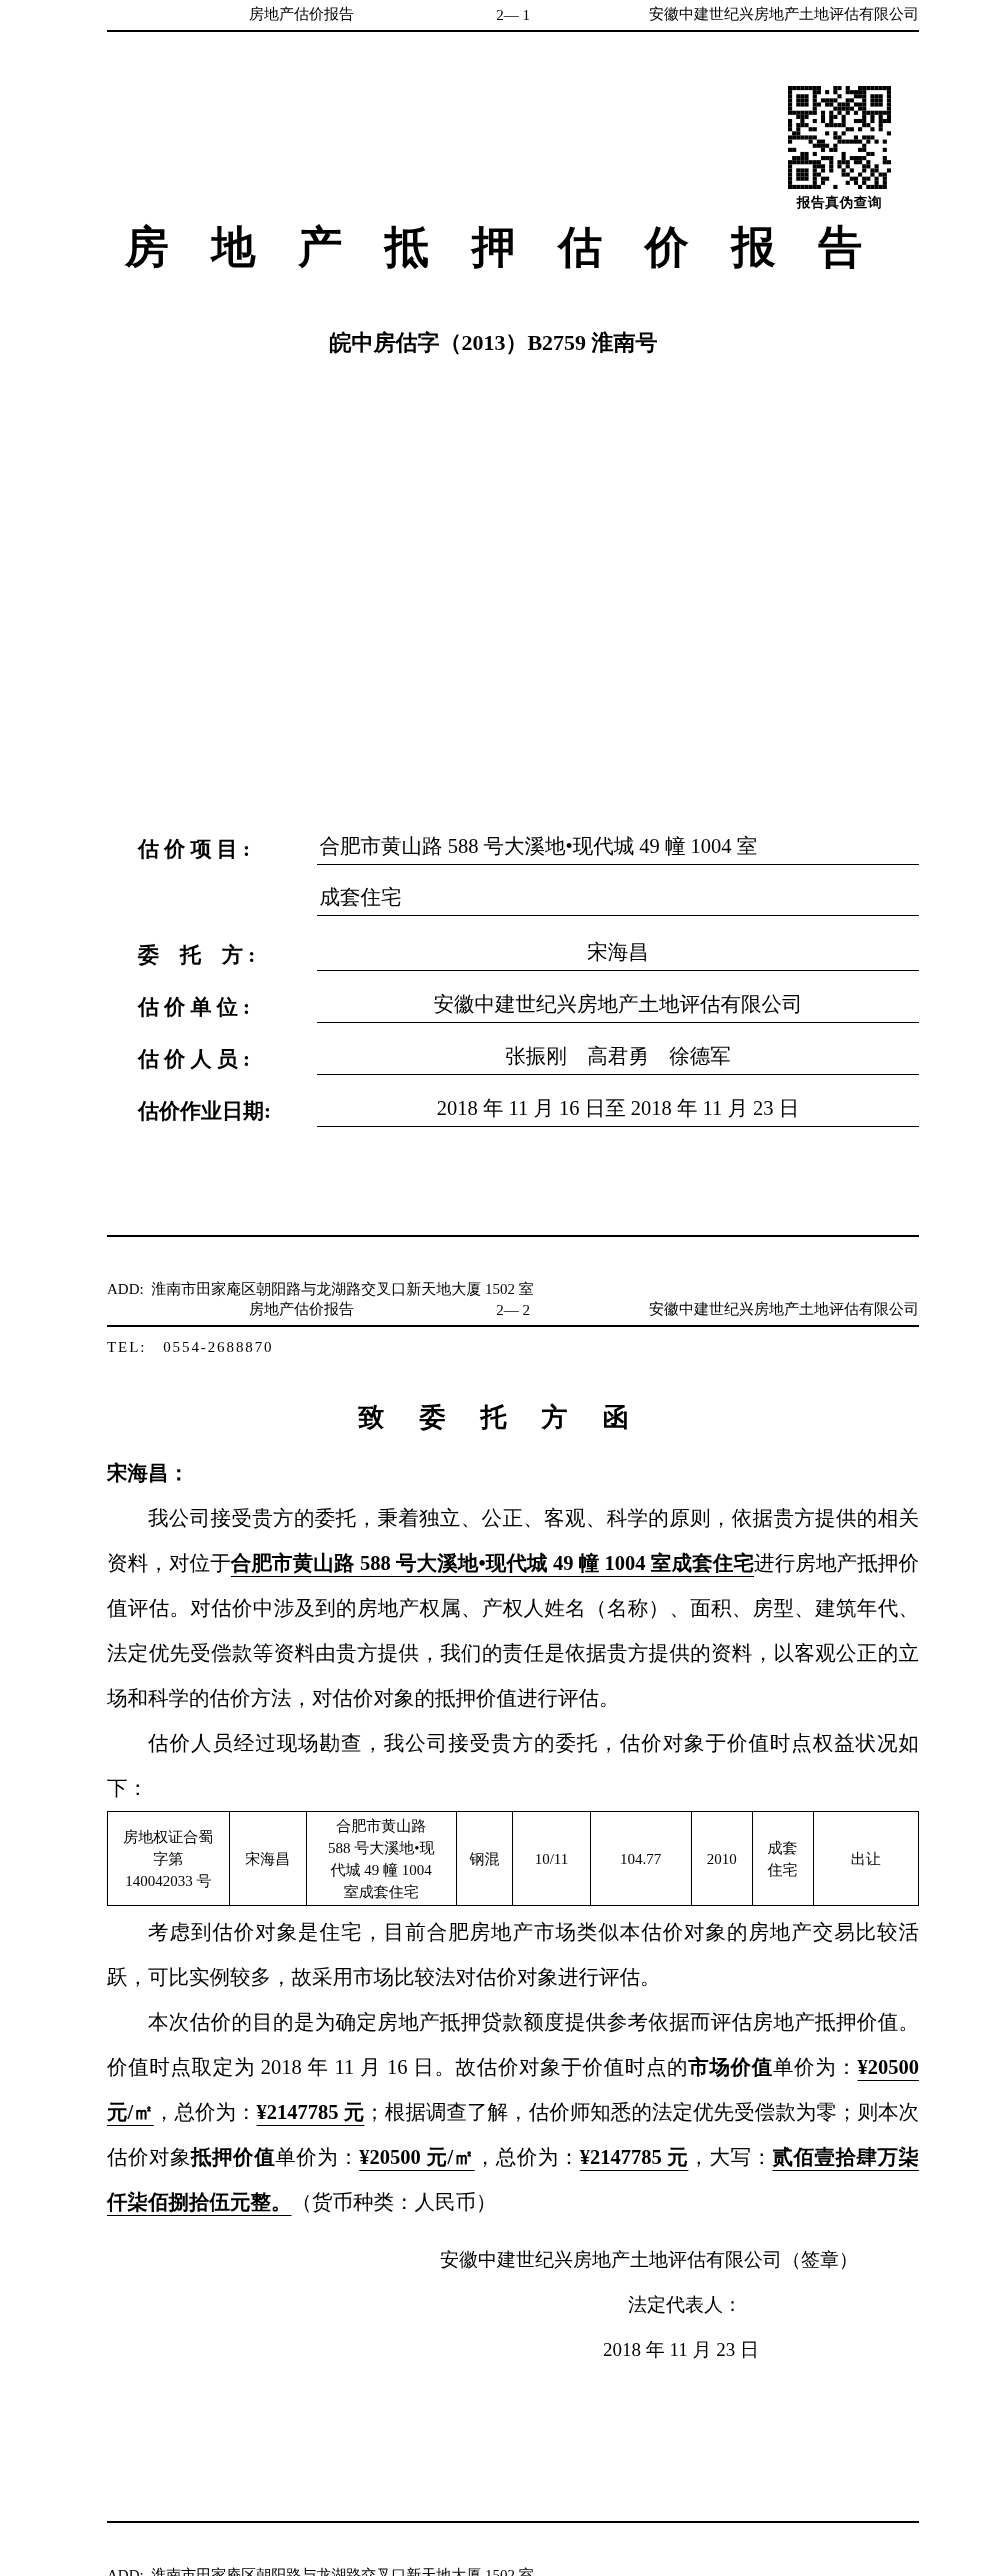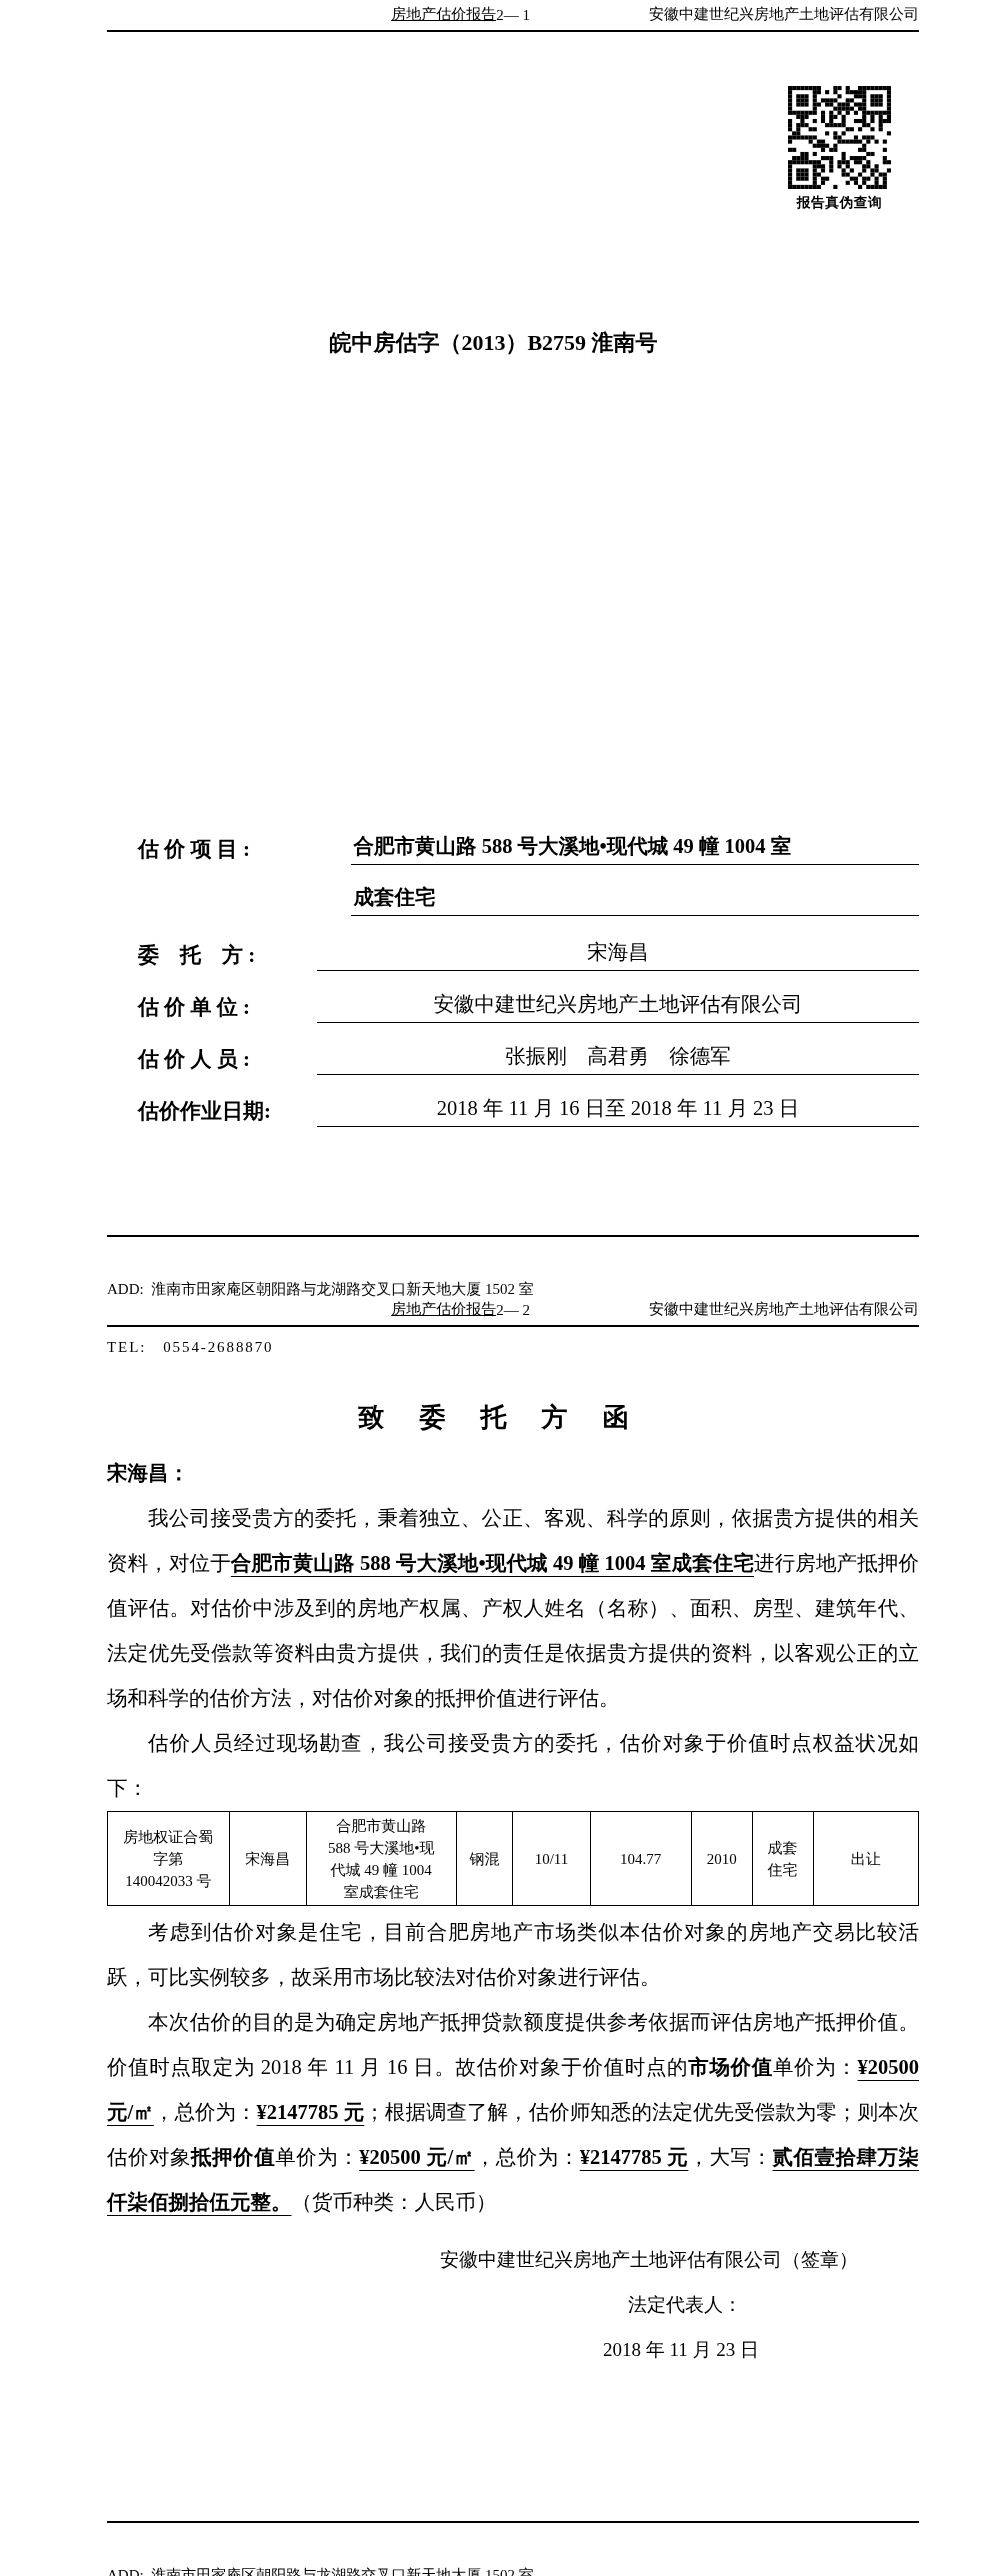--- a/index.html
+++ b/index.html
@@ -7,21 +7,21 @@
     position:relative;width:987px;height:2576px;margin:0 auto;
     background:#fff;color:#000;overflow:hidden;
     font-family:"Liberation Serif","DejaVu Serif",serif;
   }
   
   .runhdr{
     position:absolute;left:107px;width:812px;
     display:flex;align-items:flex-end;
     font-size:15px;border-bottom:2.5px solid #000;padding-bottom:6.2px;
   }
-  .runhdr .hl{flex:1;text-align:right;text-decoration:underline;}
+  .runhdr .hl{flex:1;text-align:center;}
   .runhdr .hc{flex:0 0 auto;text-align:center;}
   .runhdr .hr{flex:1;text-align:right;}
   #hdr1{top:5px;}
   #hdr2{top:1300px;}
   
   .qrwrap{position:absolute;left:788px;top:86px;width:103px;text-align:center;}
   .qrwrap svg{display:block;width:103px;height:103px;}
   .qrcap{margin-top:5px;font-size:13.7px;font-weight:bold;letter-spacing:0.6px;white-space:pre;}
   
   .title1{
@@ -36,21 +36,21 @@
   .fields{position:absolute;top:814px;left:138px;width:781px;}
   .frow{display:flex;align-items:flex-end;}
   .frow:nth-child(1){height:51px;}
   .frow:nth-child(2){height:51px;}
   .frow:nth-child(3){height:55px;}
   .frow:nth-child(4){height:52px;}
   .frow:nth-child(5){height:52px;}
   .frow:nth-child(6){height:52px;justify-content:flex-end;}
   .flabel{flex:0 0 179px;font-size:21px;font-weight:bold;padding-bottom:2.5px;white-space:pre;}
   .fvalue{flex:1;border-bottom:1.9px solid #000;font-size:20.5px;padding-bottom:3.7px;text-align:center;white-space:pre;}
-  .frow:nth-child(1) .fvalue,.frow:nth-child(2) .fvalue{text-align:left;padding-left:2.5px;font-weight:bold;margin-left:34px;}
+  .frow:nth-child(1) .fvalue,.frow:nth-child(2) .fvalue{text-align:left;padding-left:2.5px;font-weight:normal;}
   
   .foot{position:absolute;left:107px;width:812px;border-top:2.5px solid #000;font-size:15px;white-space:pre;}
   #foot1{top:1235px;}
   #foot2{top:2521px;}
   .foot .fl1{margin-top:7.5px;line-height:21px;}
   .foot .fl2{margin-top:3.7px;line-height:21px;letter-spacing:1.9px;}
   
   .title2{
     position:absolute;top:1400px;left:0;width:100%;text-align:center;
     font-size:26px;font-weight:bold;letter-spacing:0.55em;text-indent:0.55em;white-space:pre;
@@ -395,20 +395,21 @@
           <rect x="126.16" y="159.36" width="6.64" height="6.64"></rect>
           <rect x="132.80" y="159.36" width="6.64" height="6.64"></rect>
           <rect x="139.44" y="159.36" width="6.64" height="6.64"></rect>
           <rect x="146.08" y="159.36" width="6.64" height="6.64"></rect>
           <rect x="152.72" y="159.36" width="6.64" height="6.64"></rect>
         </g>
       </svg>
     <div class="qrcap">报告真伪查询</div>
   </div>
 
+  <div class="title1">房 地 产 抵 押 估 价 报 告</div>
   <div class="subtitle">皖中房估字（2013）B2759 淮南号</div>
 
   <div class="fields">
     <div class="frow">
       <span class="flabel">估 价 项 目 :</span>
       <span class="fvalue">合肥市黄山路 588 号大溪地•现代城 49 幢 1004 室</span>
     </div>
     <div class="frow">
       <span class="flabel"></span>
       <span class="fvalue">成套住宅</span>

